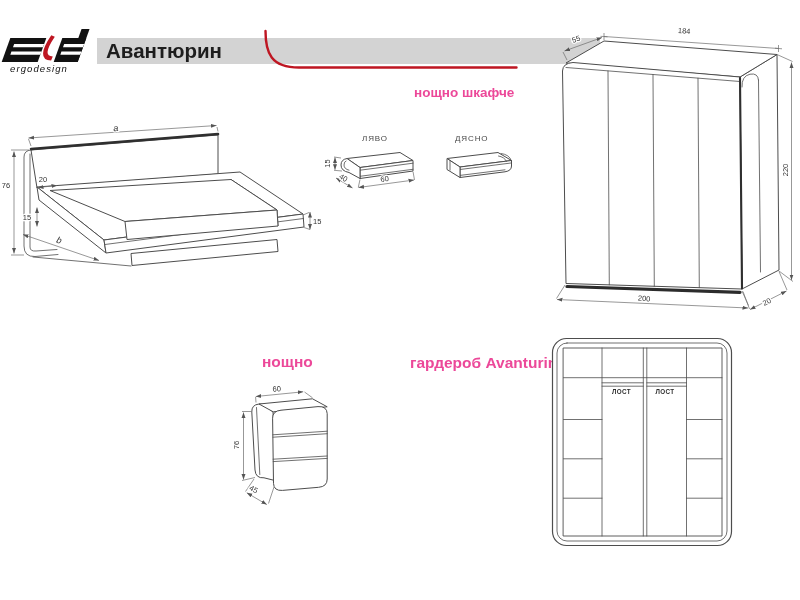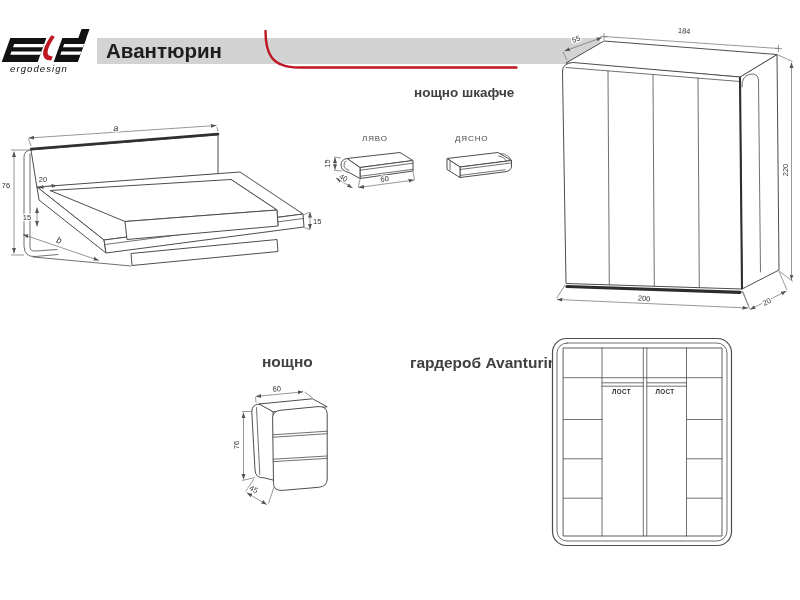--- a/index.html
+++ b/index.html
@@ -21,21 +21,21 @@
   .dim{fill:none;stroke:#6b6b6b;stroke-width:.7;}
   text.dm{font-family:"Liberation Sans",sans-serif;font-size:7.5px;fill:#333;}
   text.it{font-style:italic;font-size:9px;}
   .ko{paint-order:stroke fill;stroke:#fff;stroke-width:2.5px;}
   text.tiny{font-family:"Liberation Sans",sans-serif;font-size:6.3px;font-weight:bold;fill:#2d2d2d;letter-spacing:.3px;}
   text.nslabel{font-family:"Liberation Sans",sans-serif;font-size:8px;fill:#474747;letter-spacing:.9px;}
   
   #header-bar{left:97px;top:38px;width:503px;height:26px;background:var(--header-gray);}
   #page-title{line-height:26px;padding-left:9px;font-size:20.5px;font-weight:bold;color:#1d1d1d;}
   .red{fill:none;stroke:var(--accent-red);stroke-width:2.4;stroke-linecap:round;}
-  .h-section{font-weight:bold;color:#404040;}
+  .h-section{font-weight:bold;color:#ec4899;}
   #lbl-nightstands{left:414px;top:85px;font-size:13.5px;}
   #lbl-dresser{left:262px;top:353px;font-size:15.5px;}
   #lbl-wfront{left:410px;top:354px;font-size:15.5px;}
   #brand-text{font-family:"Liberation Sans",sans-serif;font-style:italic;font-size:9.5px;letter-spacing:1.1px;fill:#101010;}
 </style>
 </head>
 <body>
 
 <div id="page">
 

